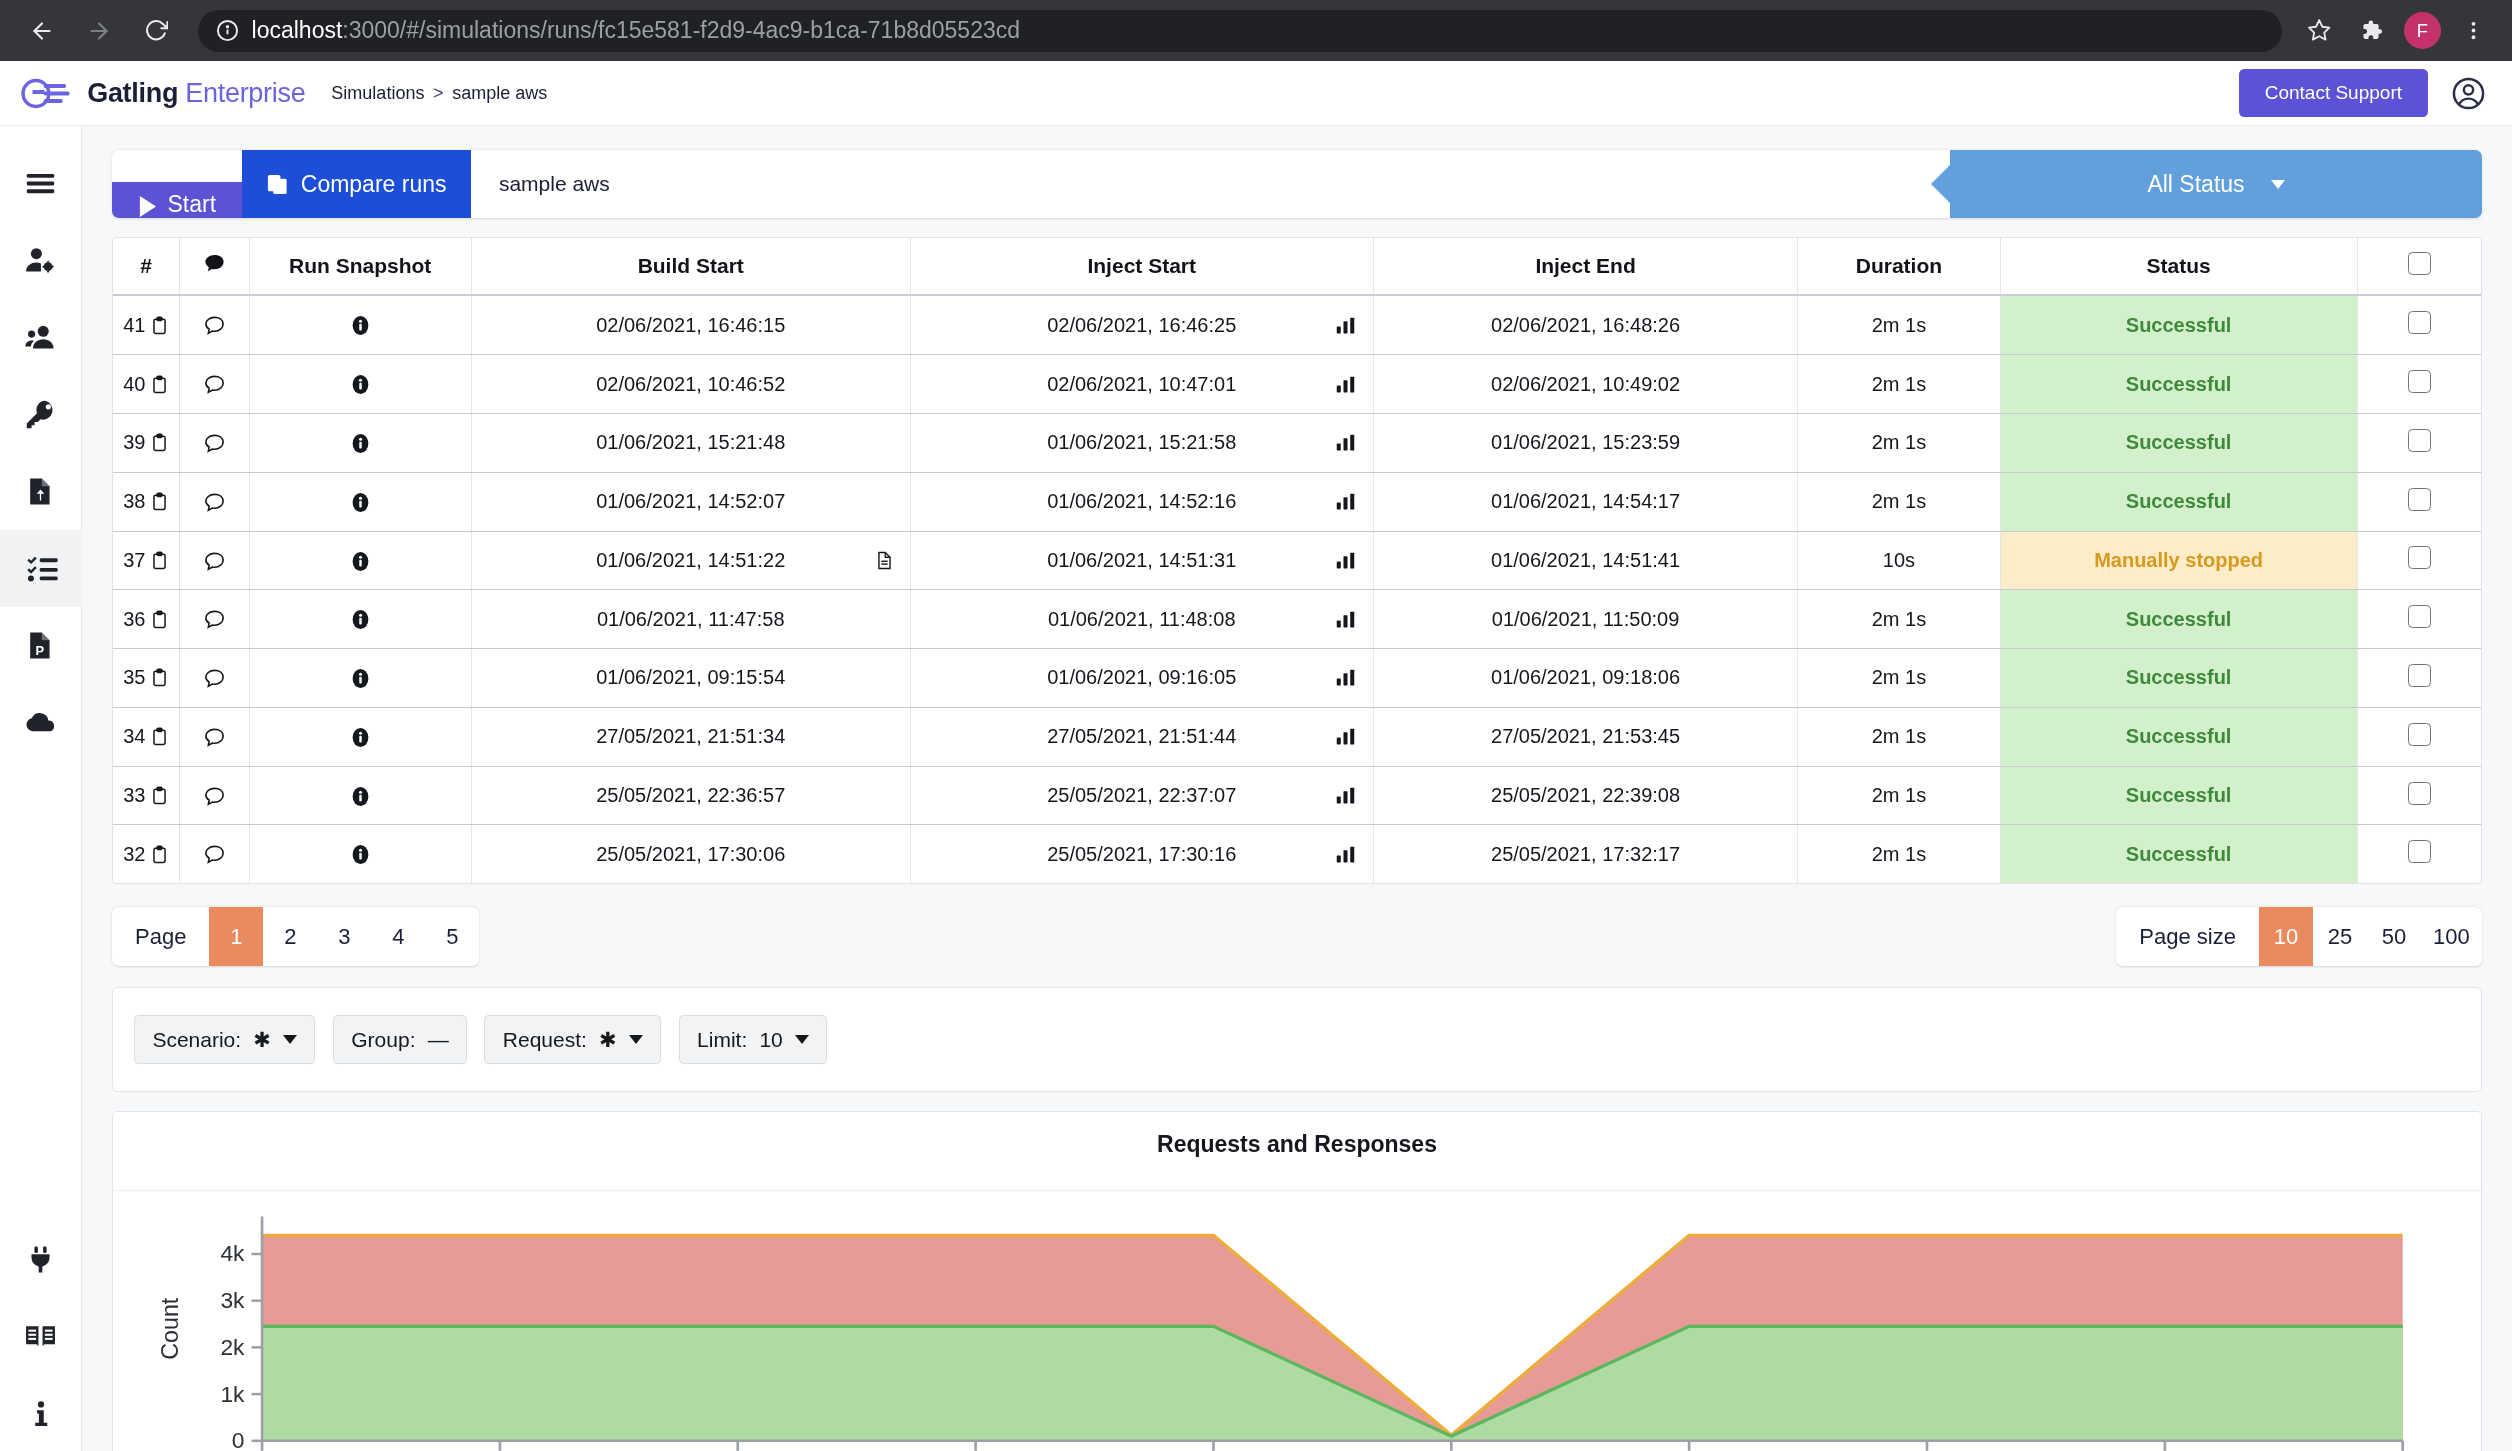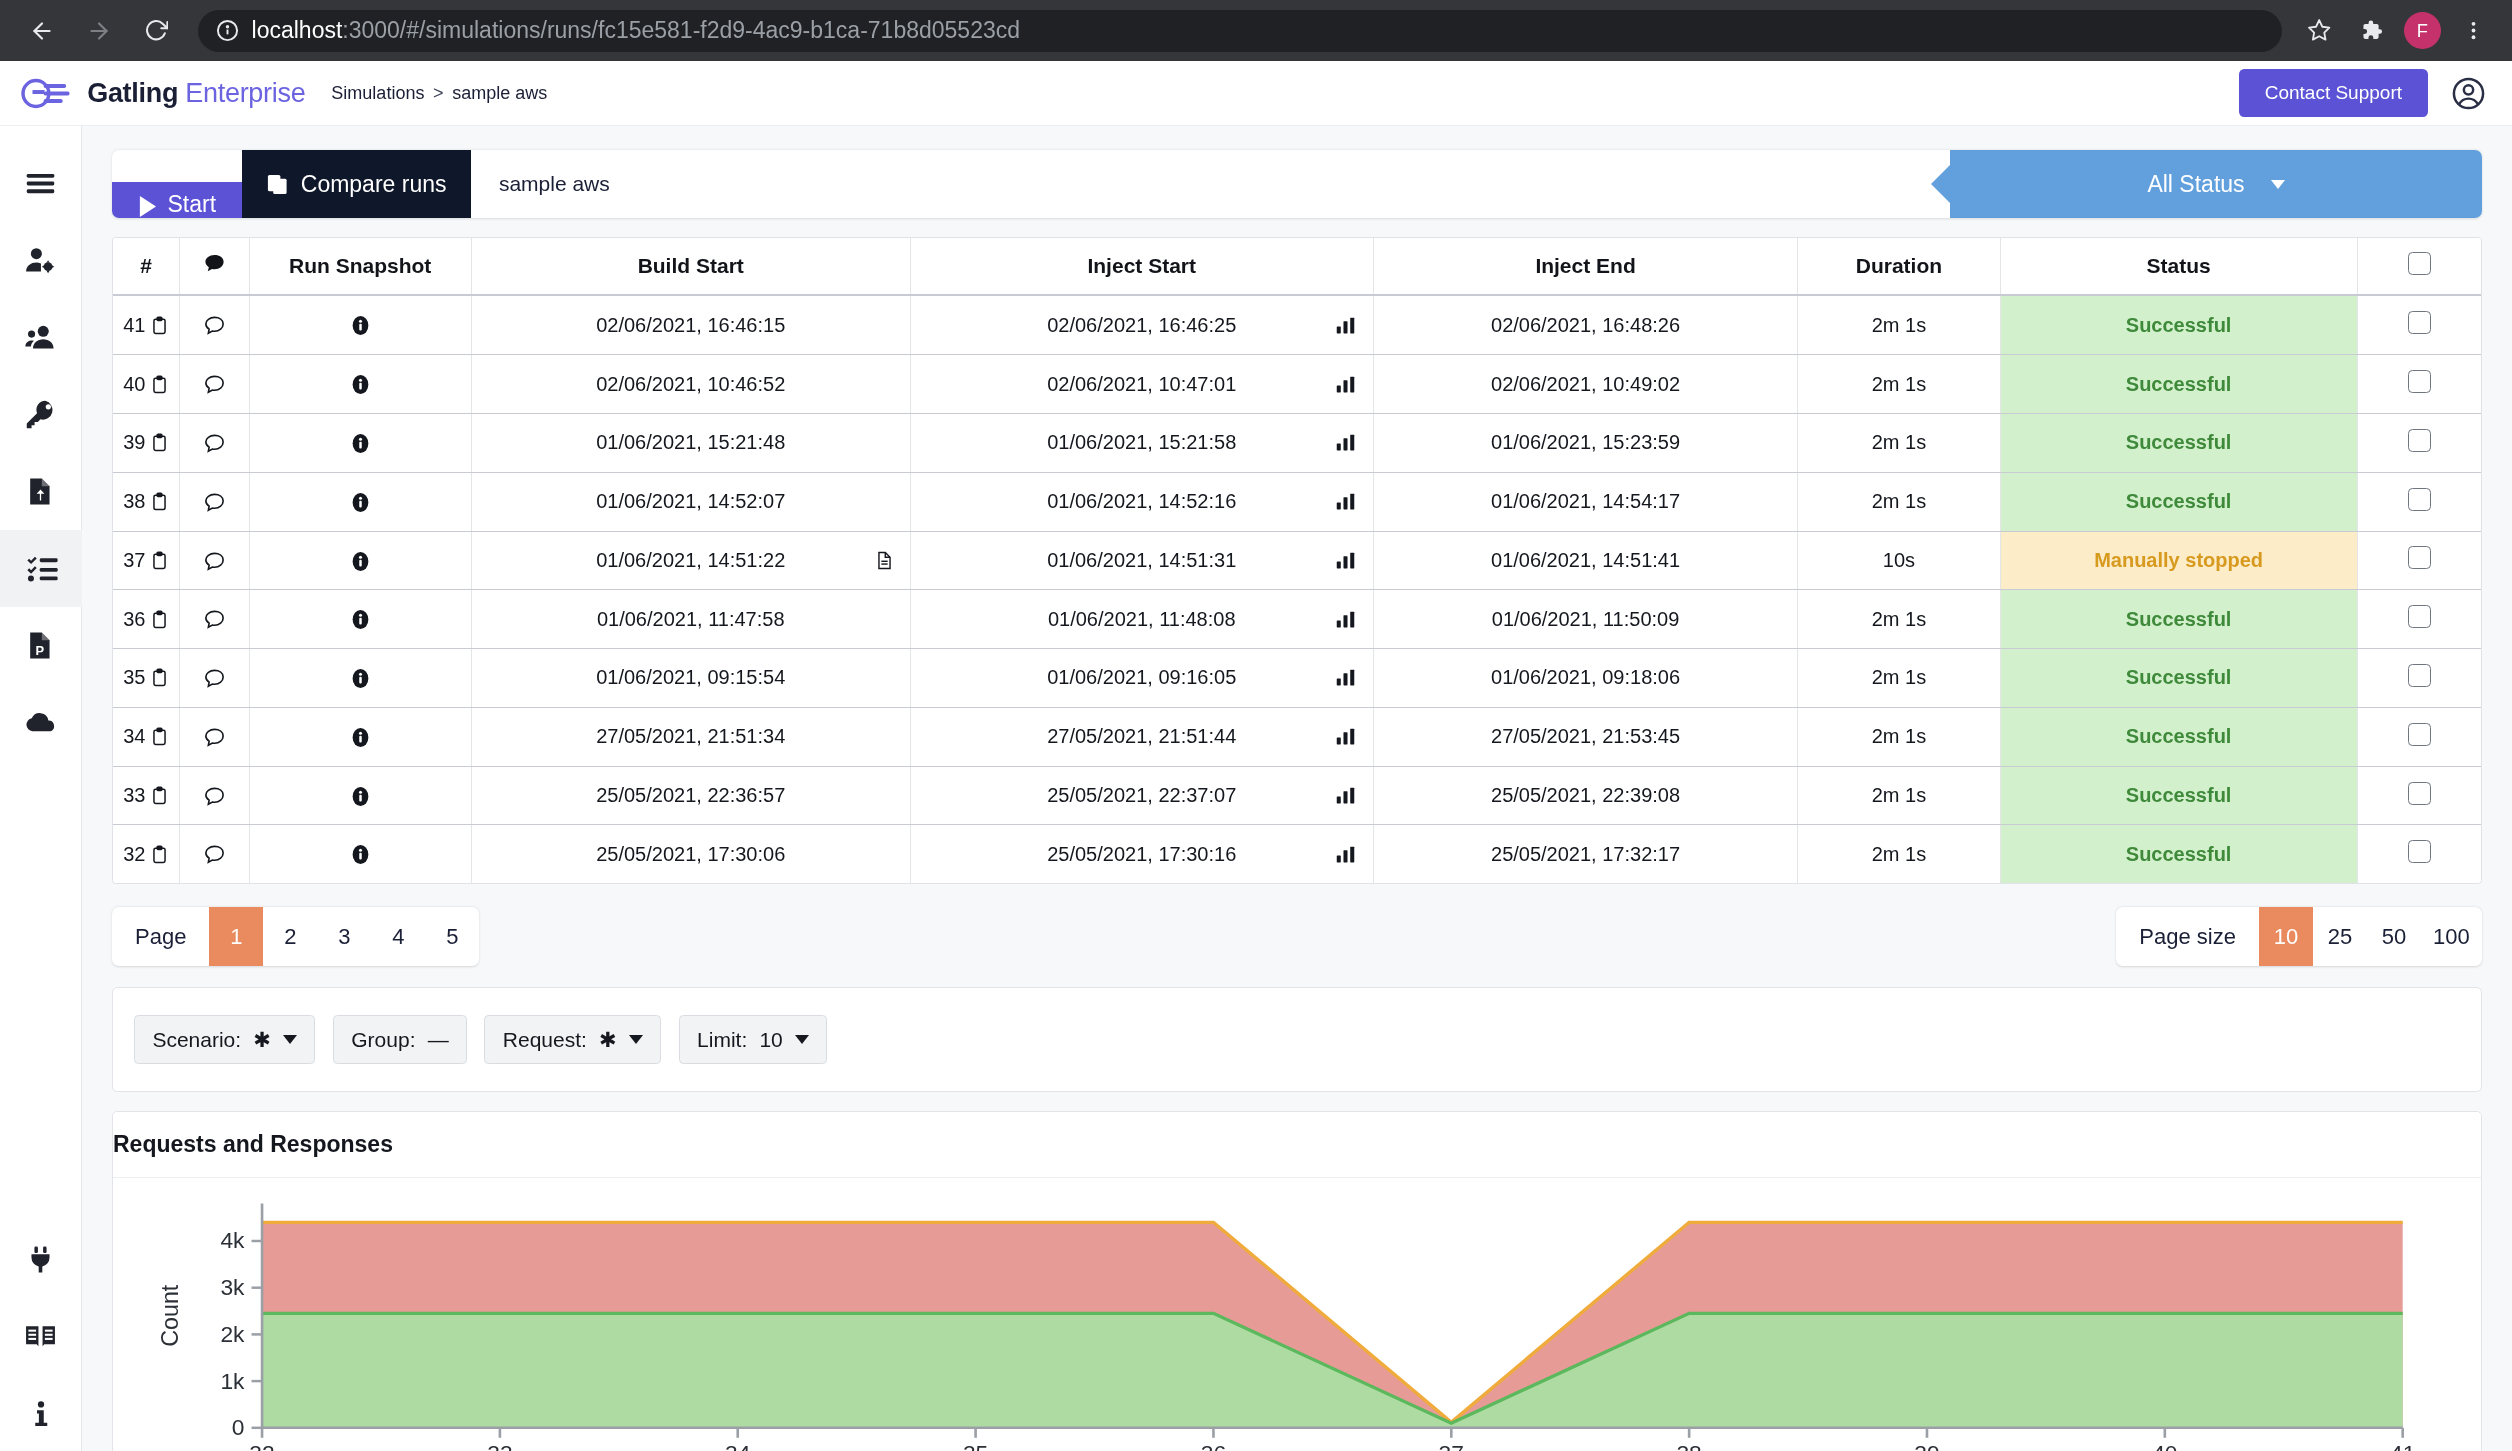--- a/index.html
+++ b/index.html
@@ -136,21 +136,21 @@
     overflow: hidden;
     box-shadow: 0 0.9px 2.6px rgba(0,0,0,.12);
     background: #fff;
   }
   .btn-start {
     background: #5b52d6; color: #fff;
     display: flex; align-items: flex-end; gap: 10.5px;
     padding: 0 26px; font-size: 23px; cursor: pointer; margin-top: 32px;
   }
   .btn-compare {
-    background: #0f172a; color: #fff;
+    background: #1d4ed8; color: #fff;
     display: flex; align-items: center; gap: 11.3px;
     padding: 0 24.4px; font-size: 23px; cursor: pointer;
   }
   .toolbar-title {
     flex: 1;
     display: flex; align-items: center;
     padding-left: 28px;
     font-size: 21px; color: #1a1f36;
     background: #fff;
   }
@@ -296,24 +296,25 @@
 
   
   .chart-card {
     margin-top: 19px;
     background: #fff;
     border: 0.9px solid #e1e4e8;
     border-radius: 5.2px;
     overflow: hidden;
   }
   .chart-title {
+    text-align: center;
     font-size: 23px;
     font-weight: bold;
     color: #14171d;
-    padding: 19px 0 19px 0;
+    padding: 19px 0 32px 0;
     background: #fff;
     border-bottom: 0.9px solid #eceef1;
   }
   .chart-area { position: relative; height: 288px; padding: 14px 52px 0 35px; }
   .chart-svg { width: 100%; height: 100%; display: block; }
 </style>
 </head>
 <body>
 
 <div class="browser-bar">

